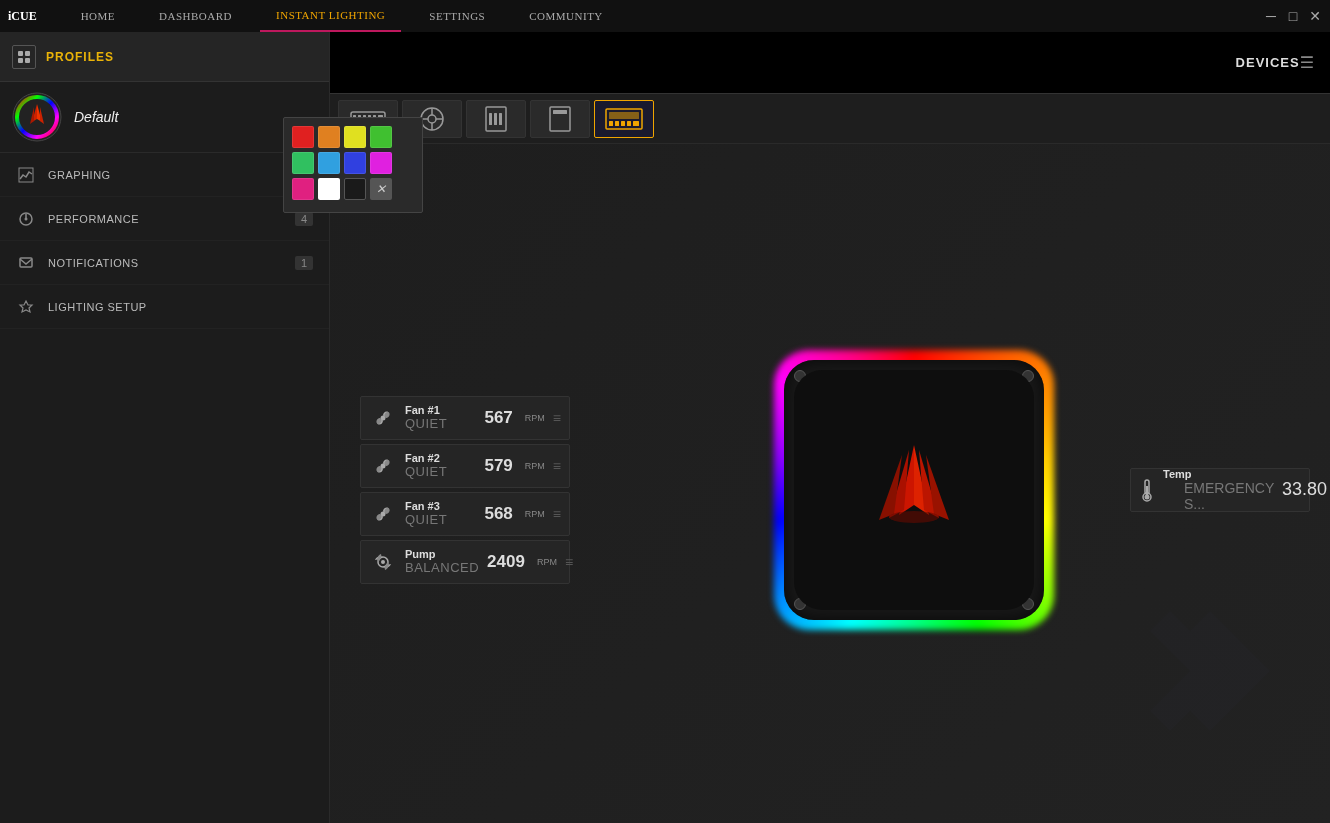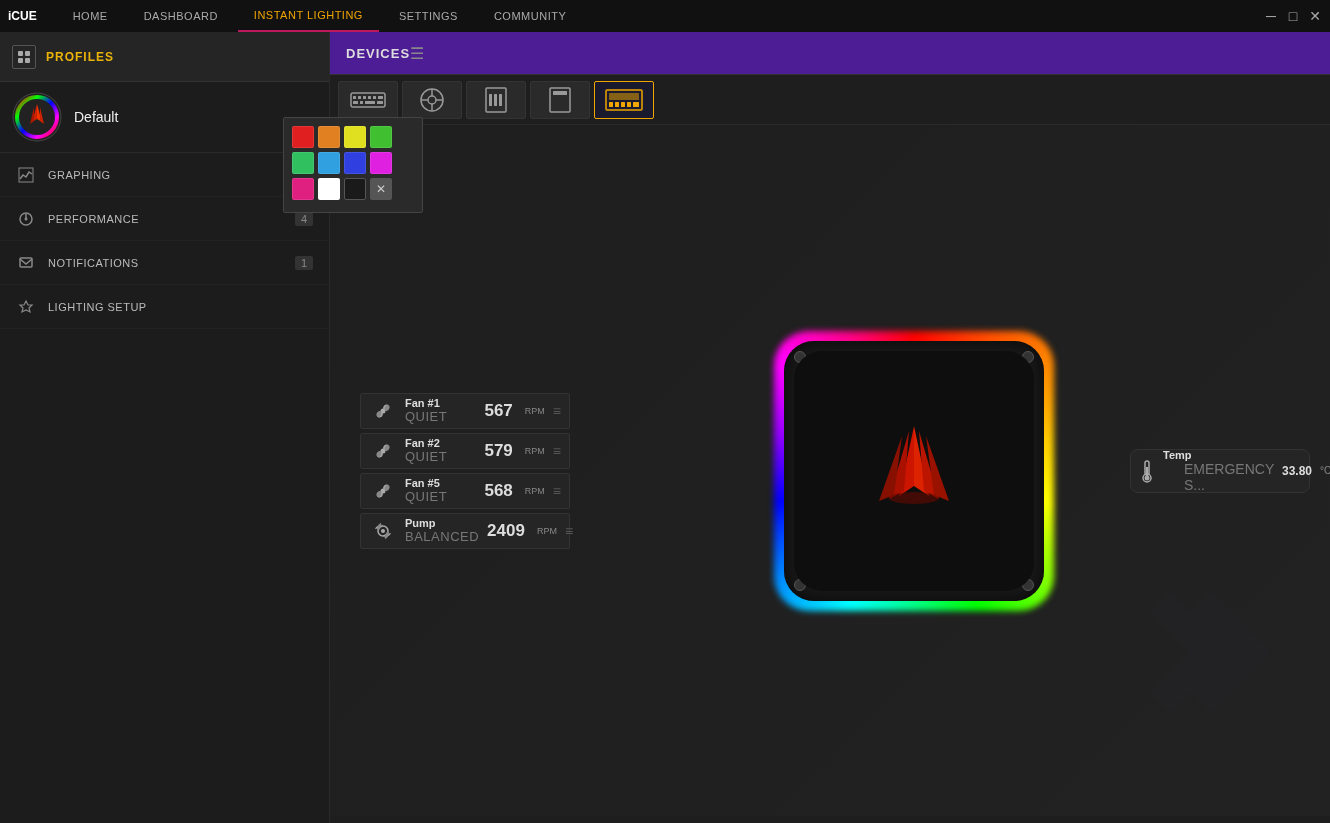--- a/index.html
+++ b/index.html
@@ -17,21 +17,22 @@
       height: 32px;
       background: #111;
       display: flex;
       align-items: center;
       padding: 0 8px;
       justify-content: space-between;
     }
     #titlebar-left {
       display: flex;
       align-items: center;
-      gap: 4px;
+      gap: 12px;
+      font-family: Liberation Serif, serif;
     }
     #app-logo {
       color: #fff;
       font-size: 12px;
       font-weight: bold;
       margin-right: 16px;
     }
     .nav-tab {
       padding: 0 16px;
       height: 32px;
@@ -194,27 +195,27 @@
 
     
     #right-panel {
       flex: 1;
       background: #1e1e1e;
       position: relative;
       overflow: hidden;
     }
 
     #devices-header {
-      height: 43px;
-      background: #4c1d95;
+      height: 62px;
+      background: #000000;
       display: flex;
       align-items: center;
       padding: 0 16px;
       border-bottom: 1px solid #333;
-      justify-content: flex-start;
+      justify-content: flex-end;
     }
     #devices-title {
       font-size: 13px;
       font-weight: bold;
       color: #ddd;
       letter-spacing: 1px;
       text-transform: uppercase;
     }
 
     
@@ -340,21 +341,21 @@
       left: 30px;
       top: 50%;
       transform: translateY(-50%);
       display: flex;
       flex-direction: column;
       gap: 4px;
     }
 
     .fan-card {
       width: 210px;
-      height: 36px;
+      height: 44px;
       background: #252525;
       border: 1px solid #333;
       border-radius: 2px;
       display: flex;
       align-items: center;
       padding: 0 8px;
       gap: 8px;
     }
     .fan-icon {
       width: 28px;
@@ -398,21 +399,21 @@
     
     #temp-card {
       position: absolute;
       right: 20px;
       top: 50%;
       transform: translateY(-50%);
       width: 180px;
       height: 44px;
       background: #252525;
       border: 1px solid #333;
-      border-radius: 8px;
+      border-radius: 2px;
       display: flex;
       align-items: center;
       padding: 0 8px;
       gap: 8px;
     }
     .temp-icon {
       width: 24px;
       height: 24px;
       display: flex;
       align-items: center;
@@ -427,23 +428,23 @@
       color: #ddd;
       font-weight: bold;
     }
     .temp-sublabel {
       font-size: 14px;
       color: #777;
       text-transform: uppercase;
       margin-left: 21px;
     }
     .temp-value {
-      font-size: 12px;
+      font-size: 18px;
       color: #ddd;
-      font-weight: bold;
+      font-weight: normal;
     }
     .temp-unit {
       font-size: 10px;
       color: #888;
     }
 
     
     .screw {
       position: absolute;
       width: 12px;
@@ -481,21 +482,21 @@
         <svg width="14" height="14" viewBox="0 0 14 14" fill="#aaa">
           <rect x="1" y="1" width="5" height="5" rx="1"></rect>
           <rect x="8" y="1" width="5" height="5" rx="1"></rect>
           <rect x="1" y="8" width="5" height="5" rx="1"></rect>
           <rect x="8" y="8" width="5" height="5" rx="1"></rect>
         </svg>
       </div>
       <div id="profiles-title">PROFILES</div>
     </div>
 
-    <div id="profile-item" style="position:relative;">
+    <div id="profile-item" style="position:relative;font-style:italic;">
 
       <svg id="corsair-logo" viewBox="0 0 50 50">
         <circle cx="25" cy="25" r="24" fill="#222" stroke="#444" stroke-width="1"></circle>
 
         <circle cx="25" cy="25" r="20" fill="none" stroke-width="4" stroke="url(#rainbow)" stroke-dasharray="125.6"></circle>
         <defs>
           <linearGradient id="rainbow" x1="0%" y1="0%" x2="100%" y2="100%">
             <stop offset="0%" stop-color="#ff0000"></stop>
             <stop offset="25%" stop-color="#00ff00"></stop>
             <stop offset="50%" stop-color="#0000ff"></stop>
@@ -697,21 +698,21 @@
           <div class="fan-icon">
             <svg width="24" height="24" viewBox="0 0 24 24" fill="#aaa">
               <circle cx="12" cy="12" r="2.5" fill="#aaa"></circle>
               <path d="M12 9.5 C12 7 14 5 16.5 5.5 C18 6 18.5 8 17 9.5 C15.5 11 13.5 10.5 12 9.5Z" fill="#aaa"></path>
               <path d="M12 14.5 C12 17 10 19 7.5 18.5 C6 18 5.5 16 7 14.5 C8.5 13 10.5 13.5 12 14.5Z" fill="#aaa"></path>
               <path d="M14.5 12 C17 12 19 10 18.5 7.5 C18 6 16 5.5 14.5 7 C13 8.5 13.5 10.5 14.5 12Z" fill="#888"></path>
               <path d="M9.5 12 C7 12 5 14 5.5 16.5 C6 18 8 18.5 9.5 17 C11 15.5 10.5 13.5 9.5 12Z" fill="#888"></path>
             </svg>
           </div>
           <div class="fan-info">
-            <div class="fan-name">Fan #5</div>
+            <div class="fan-name">Fan #3</div>
             <div class="fan-mode">QUIET</div>
           </div>
           <span class="fan-rpm">568</span>
           <span class="fan-rpm-unit">RPM</span>
           <span class="fan-menu-icon">≡</span>
         </div>
 
         <div class="fan-card">
           <div class="fan-icon">
             <svg width="24" height="24" viewBox="0 0 24 24" fill="#aaa">

